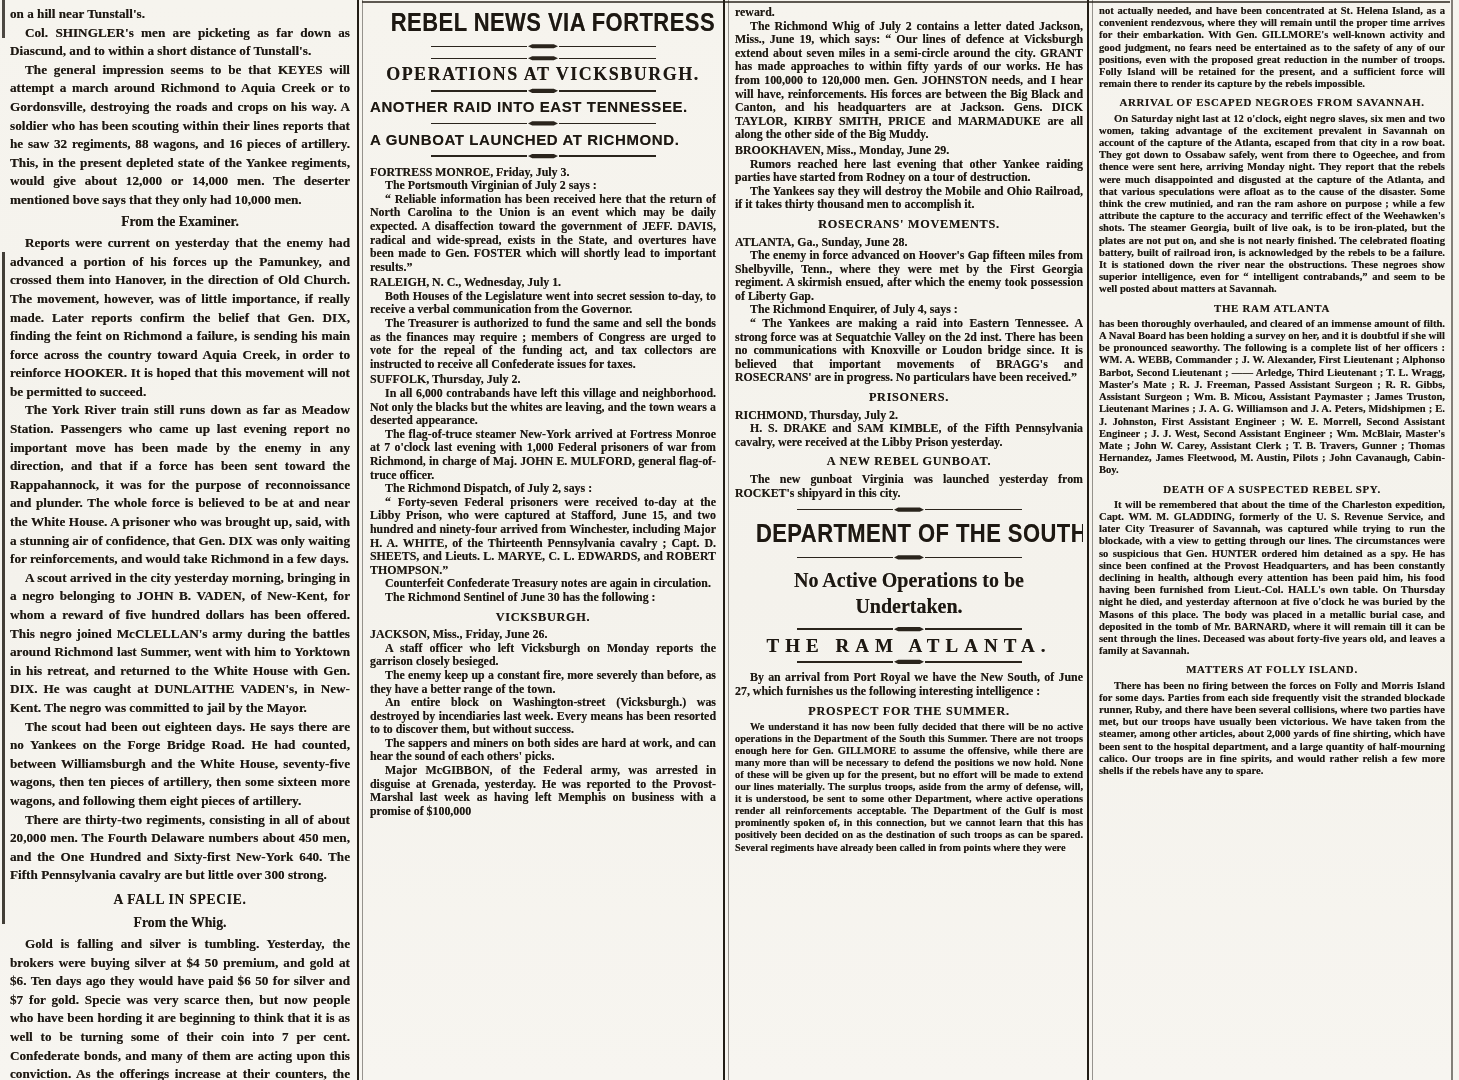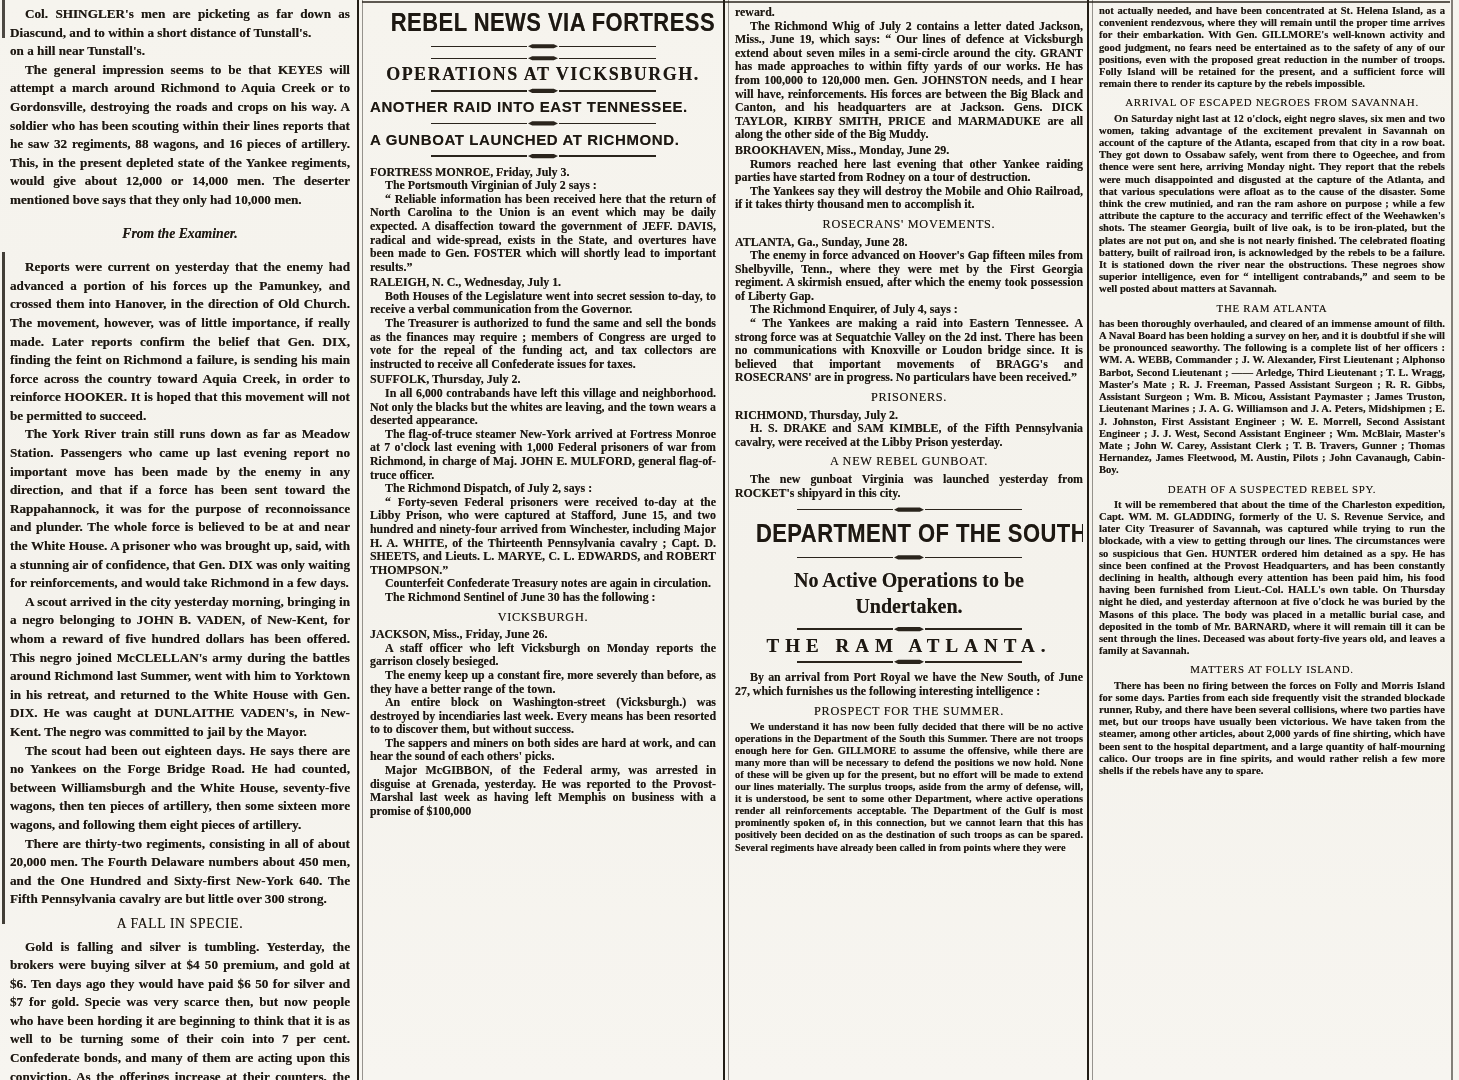--- a/index.html
+++ b/index.html
@@ -13,22 +13,22 @@
     text-align:justify;font-weight:700;
     text-shadow:0 0 .4px rgba(25,18,10,.55);
   }
   .col-1{left:10px;width:340px;font-size:13.2px;line-height:18.6px;padding-top:5px;}
   .col-2{left:370px;width:346px;font-size:11.9px;line-height:13.6px;padding-top:2px;}
   .col-3{left:735px;width:348px;font-size:11.9px;line-height:13.6px;padding-top:6px;}
   .col-4{left:1099px;width:346px;font-size:10.6px;line-height:12.2px;padding-top:5px;}
   .para{margin:0;text-indent:15px;}
   .noind{text-indent:0;}
   .small{font-size:10.4px;line-height:12.1px;}
-  .h-small{text-align:center;font-size:1.03em;letter-spacing:.7px;margin:6px 0 4px;font-weight:400;text-indent:0;}
-  .source{text-align:center;font-style:italic;margin:15px 0;font-size:1.04em;text-indent:0;}
+  .h-small{text-align:center;font-size:1.03em;letter-spacing:.7px;margin:6px 0 4px;font-weight:700;text-indent:0;}
+  .source{text-align:center;margin:3px 0;font-size:1.04em;text-indent:0;}
   .dateline{padding-right:10px;margin-top:2px;}
   .h-banner{
     font-family:"Liberation Sans",sans-serif;font-weight:700;font-size:25px;line-height:1.15;
     text-align:center;letter-spacing:.5px;margin:6px 0 2px;transform:scaleX(.88);transform-origin:50% 50%;
     text-indent:0;white-space:nowrap;
   }
   .h-fat{font-size:20px;line-height:1.32;text-align:center;font-weight:700;margin:2px 14px;text-indent:0;}
   .h-caps{font-size:18px;letter-spacing:1.5px;text-align:center;font-weight:700;margin:2px 0;text-indent:0;}
   .h-caps2{font-family:"Liberation Sans",sans-serif;font-size:15px;letter-spacing:.6px;text-align:left;font-weight:700;margin:2px 0;text-indent:0;}
   .h-spaced{font-size:19px;letter-spacing:6px;text-align:center;font-weight:700;margin:2px 0;text-indent:0;}
@@ -51,30 +51,31 @@
   <div class="vrule" style="left:1087px;top:0;height:1080px;width:2px;"></div>
   <div class="vrule" style="left:1092px;top:0;height:1080px;width:1px;opacity:.45;"></div>
 
   <div class="vrule" style="left:2px;top:0;height:38px;width:3px;opacity:.8;"></div>
   <div class="vrule" style="left:2px;top:252px;height:672px;width:2.5px;opacity:.85;"></div>
   <div class="vrule" style="left:1451px;top:0;height:1080px;width:1.5px;opacity:.55;"></div>
 
   <div class="hrule" style="left:362px;top:1px;width:1088px;height:1.6px;opacity:.75;"></div>
 
   <div class="col col-1">
+      <div class="para noind">on a hill near Tunstall's.</div>
       <div class="para">Col. SHINGLER's men are picketing as far down as Diascund, and to within a short distance of Tunstall's.</div>
-      <div class="para noind">on a hill near Tunstall's.</div>
       <div class="para">The general impression seems to be that KEYES will attempt a march around Richmond to Aquia Creek or to Gordonsville, destroying the roads and crops on his way. A soldier who has been scouting within their lines reports that he saw 32 regiments, 88 wagons, and 16 pieces of artillery. This, in the present depleted state of the Yankee regiments, would give about 12,000 or 14,000 men. The deserter mentioned bove says that they only had 10,000 men.</div>
       <div class="source">From the Examiner.</div>
       <div class="para">Reports were current on yesterday that the enemy had advanced a portion of his forces up the Pamunkey, and crossed them into Hanover, in the direction of Old Church. The movement, however, was of little importance, if really made. Later reports confirm the belief that Gen. DIX, finding the feint on Richmond a failure, is sending his main force across the country toward Aquia Creek, in order to reinforce HOOKER. It is hoped that this movement will not be permitted to succeed.</div>
       <div class="para">The York River train still runs down as far as Meadow Station. Passengers who came up last evening report no important move has been made by the enemy in any direction, and that if a force has been sent toward the Rappahannock, it was for the purpose of reconnoissance and plunder. The whole force is believed to be at and near the White House. A prisoner who was brought up, said, with a stunning air of confidence, that Gen. DIX was only waiting for reinforcements, and would take Richmond in a few days.</div>
       <div class="para">A scout arrived in the city yesterday morning, bringing in a negro belonging to JOHN B. VADEN, of New-Kent, for whom a reward of five hundred dollars has been offered. This negro joined McCLELLAN's army during the battles around Richmond last Summer, went with him to Yorktown in his retreat, and returned to the White House with Gen. DIX. He was caught at DUNLAITHE VADEN's, in New-Kent. The negro was committed to jail by the Mayor.</div>
       <div class="para">The scout had been out eighteen days. He says there are no Yankees on the Forge Bridge Road. He had counted, between Williamsburgh and the White House, seventy-five wagons, then ten pieces of artillery, then some sixteen more wagons, and following them eight pieces of artillery.</div>
       <div class="para">There are thirty-two regiments, consisting in all of about 20,000 men. The Fourth Delaware numbers about 450 men, and the One Hundred and Sixty-first New-York 640. The Fifth Pennsylvania cavalry are but little over 300 strong.</div>
       <div class="h-small">A FALL IN SPECIE.</div>
+      <div class="source">From the Whig.</div>
       <div class="para">Gold is falling and silver is tumbling. Yesterday, the brokers were buying silver at $4 50 premium, and gold at $6. Ten days ago they would have paid $6 50 for silver and $7 for gold. Specie was very scarce then, but now people who have been hording it are beginning to think that it is as well to be turning some of their coin into 7 per cent. Confederate bonds, and many of them are acting upon this conviction. As the offerings increase at their counters, the brokers “crawfish” in their rates, and if sellers are not discouraged and driven off by the hourly deminuendo, the premium will still further decline. It is singular, if not significant, that the selling rates for specie have not declined pari passu with the buying rates. The brokers are still asking premium for both gold and silver, and perhaps it is best that they should do so for the present.</div>
     </div>
   <div class="col col-2">
       <div class="h-banner">REBEL NEWS VIA FORTRESS MONROE.</div>
       <div class="divider">
         <span class="diamond"></span>
       </div>
       <div class="divider">
         <span class="diamond"></span>
       </div>

